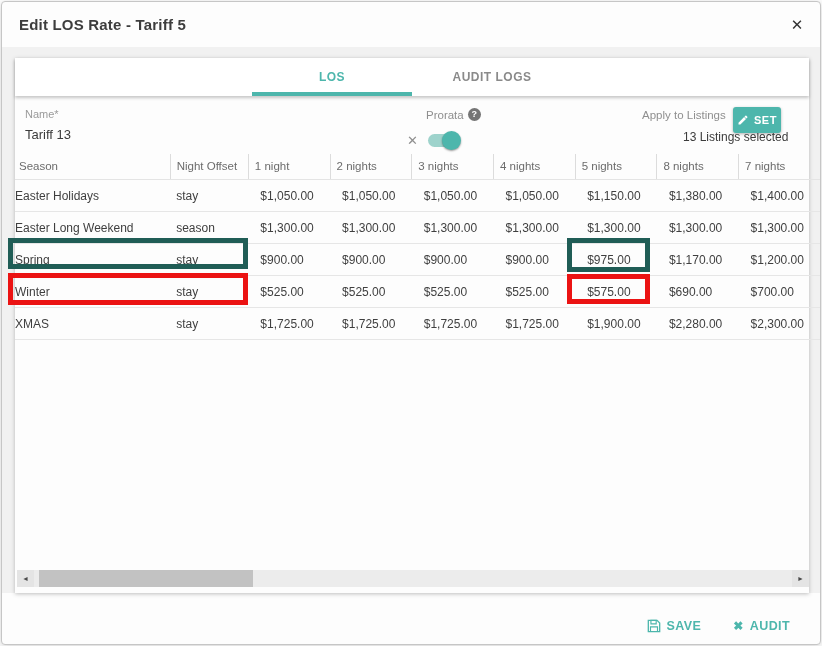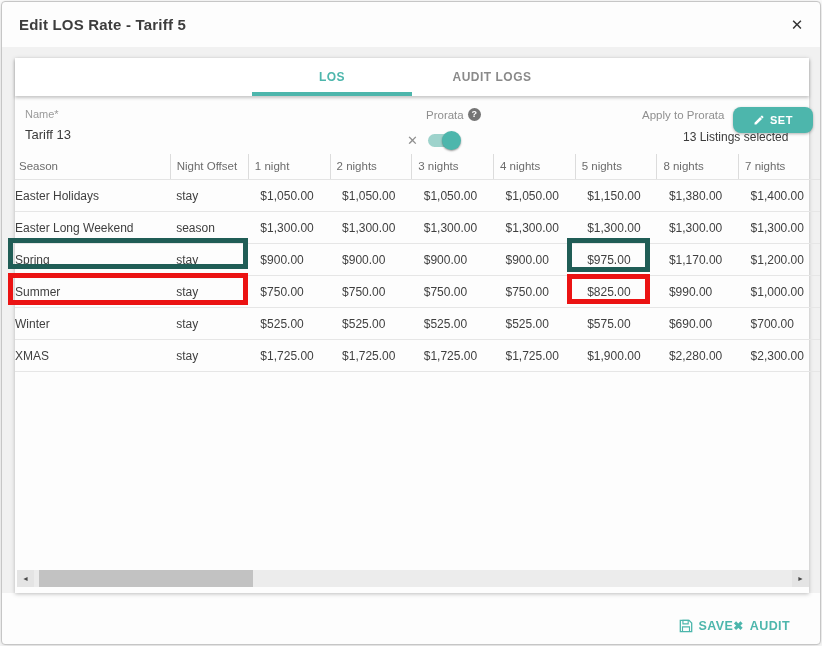--- a/index.html
+++ b/index.html
@@ -50,22 +50,22 @@
   .toggle-row{position:absolute;left:405px;top:131px;display:flex;align-items:center;gap:10px;z-index:3;}
   .clear-x{font-size:13px;color:#8f8f8f;cursor:pointer;}
   .switch{position:relative;width:30px;height:13px;background:#9ed3cc;border-radius:7px;cursor:pointer;}
   .switch .knob{
     position:absolute;right:-3px;top:-3px;width:19px;height:19px;border-radius:50%;
     background:#4db6ac;box-shadow:0 1px 2px rgba(0,0,0,.4);
   }
   .apply-label{position:absolute;left:640px;top:107px;font-size:11.5px;color:#8f8f8f;z-index:3;}
   .apply-value{position:absolute;left:633px;top:128px;font-size:12px;color:#3b3b3b;z-index:3;margin-left:48px;}
   .set-btn{
-    position:absolute;left:731px;top:105px;width:80px;height:26px;background:#4db6ac;
-    border-radius:8px;box-shadow:0 1px 3px rgba(0,0,0,.3);display:flex;align-items:center;
+    position:absolute;left:731px;top:105px;width:48px;height:26px;background:#4db6ac;
+    border-radius:3px;box-shadow:0 1px 3px rgba(0,0,0,.3);display:flex;align-items:center;
     justify-content:center;gap:5px;color:#fff;font-size:11px;font-weight:bold;
     letter-spacing:.6px;cursor:pointer;z-index:3;
   }
 
   
   table.rates{
     position:absolute;left:13px;top:152px;border-collapse:collapse;table-layout:fixed;
     z-index:3;background:transparent;
   }
   table.rates th{
@@ -95,21 +95,21 @@
   .hscroll{position:absolute;left:15px;top:568px;width:792px;height:17px;background:#ececec;z-index:3;}
   .hscroll .arrow{
     position:absolute;top:0;width:17px;height:17px;font-size:7px;color:#4a4a4a;
     display:flex;align-items:center;justify-content:center;cursor:pointer;background:#e4e4e4;
   }
   .hscroll .arrow.left{left:0;}
   .hscroll .arrow.right{right:0;}
   .hscroll .thumb{position:absolute;left:22px;top:0;width:214px;height:17px;background:#c2c2c2;cursor:grab;}
 
   
-  .footer{position:absolute;right:30px;bottom:11px;display:flex;align-items:center;z-index:3;}
+  .footer{position:absolute;right:30px;bottom:11px;display:flex;align-items:center;gap:32px;z-index:3;}
   .action{display:flex;align-items:center;gap:6px;color:#4db6ac;font-size:12.5px;
     font-weight:bold;letter-spacing:.4px;cursor:pointer;}
   .action .x-ico{font-size:12px;font-weight:bold;}
 </style>
 </head>
 <body>
 
 <div class="modal">
 
   <div class="modal-title">Edit LOS Rate - Tariff 5</div>
@@ -130,21 +130,21 @@
     <span class="prorata-label">Prorata</span>
     <span class="help-icon">?</span>
   </div>
   <div class="toggle-row">
     <span class="clear-x">✕</span>
     <span class="switch">
         <span class="knob"></span>
       </span>
   </div>
 
-  <div class="apply-label">Apply to Prorata</div>
+  <div class="apply-label">Apply to Listings</div>
   <div class="apply-value">13 Listings selected</div>
   <div class="set-btn">
     <svg width="12" height="12" viewBox="0 0 16 16">
       <path d="M2 11.5V14h2.5L12 6.5 9.5 4 2 11.5z M13.8 4.7c.3-.3.3-.8 0-1.1l-1.4-1.4c-.3-.3-.8-.3-1.1 0L10 3.5 12.5 6l1.3-1.3z" fill="#ffffff"></path>
     </svg>
     <span>SET</span>
   </div>
 
   <table class="rates">
     <thead>
@@ -186,31 +186,20 @@
         <tr>
           <td>Spring</td>
           <td>stay</td>
           <td>$900.00</td>
           <td>$900.00</td>
           <td>$900.00</td>
           <td>$900.00</td>
           <td>$975.00</td>
           <td>$1,170.00</td>
           <td>$1,200.00</td>
-        </tr>
-        <tr>
-          <td>Summer</td>
-          <td>stay</td>
-          <td>$750.00</td>
-          <td>$750.00</td>
-          <td>$750.00</td>
-          <td>$750.00</td>
-          <td>$825.00</td>
-          <td>$990.00</td>
-          <td>$1,000.00</td>
         </tr>
         <tr>
           <td>Winter</td>
           <td>stay</td>
           <td>$525.00</td>
           <td>$525.00</td>
           <td>$525.00</td>
           <td>$525.00</td>
           <td>$575.00</td>
           <td>$690.00</td>

